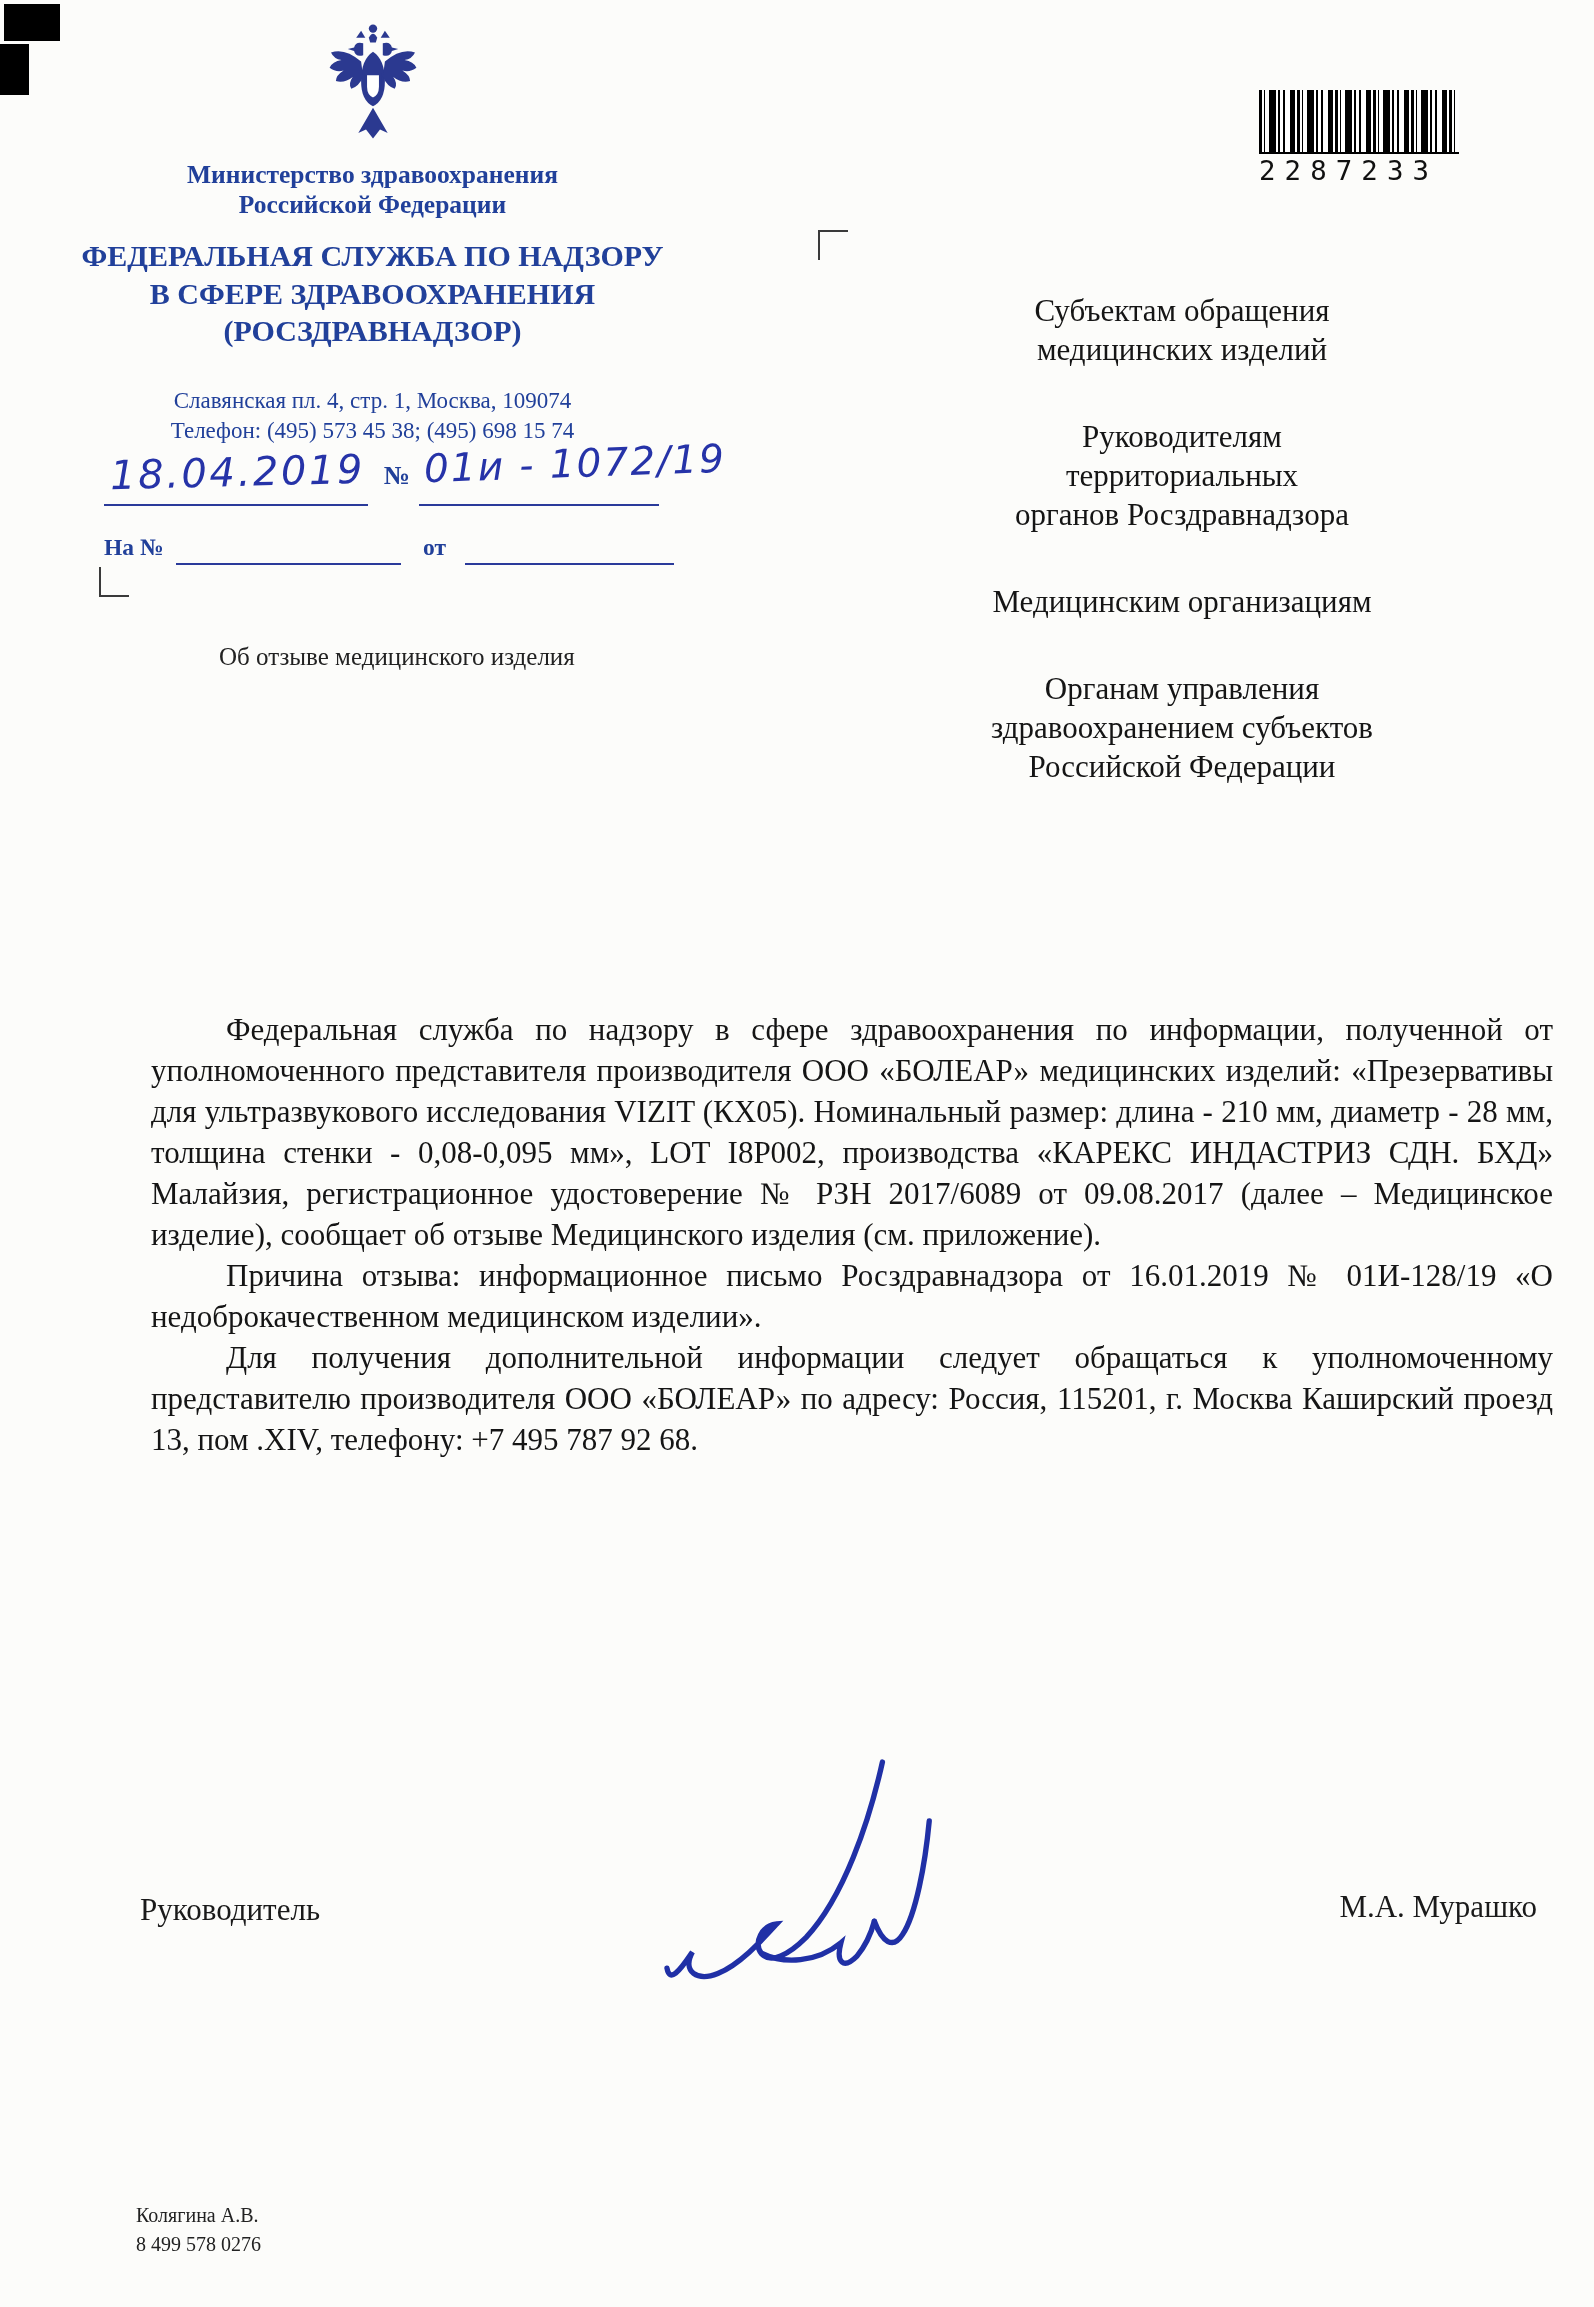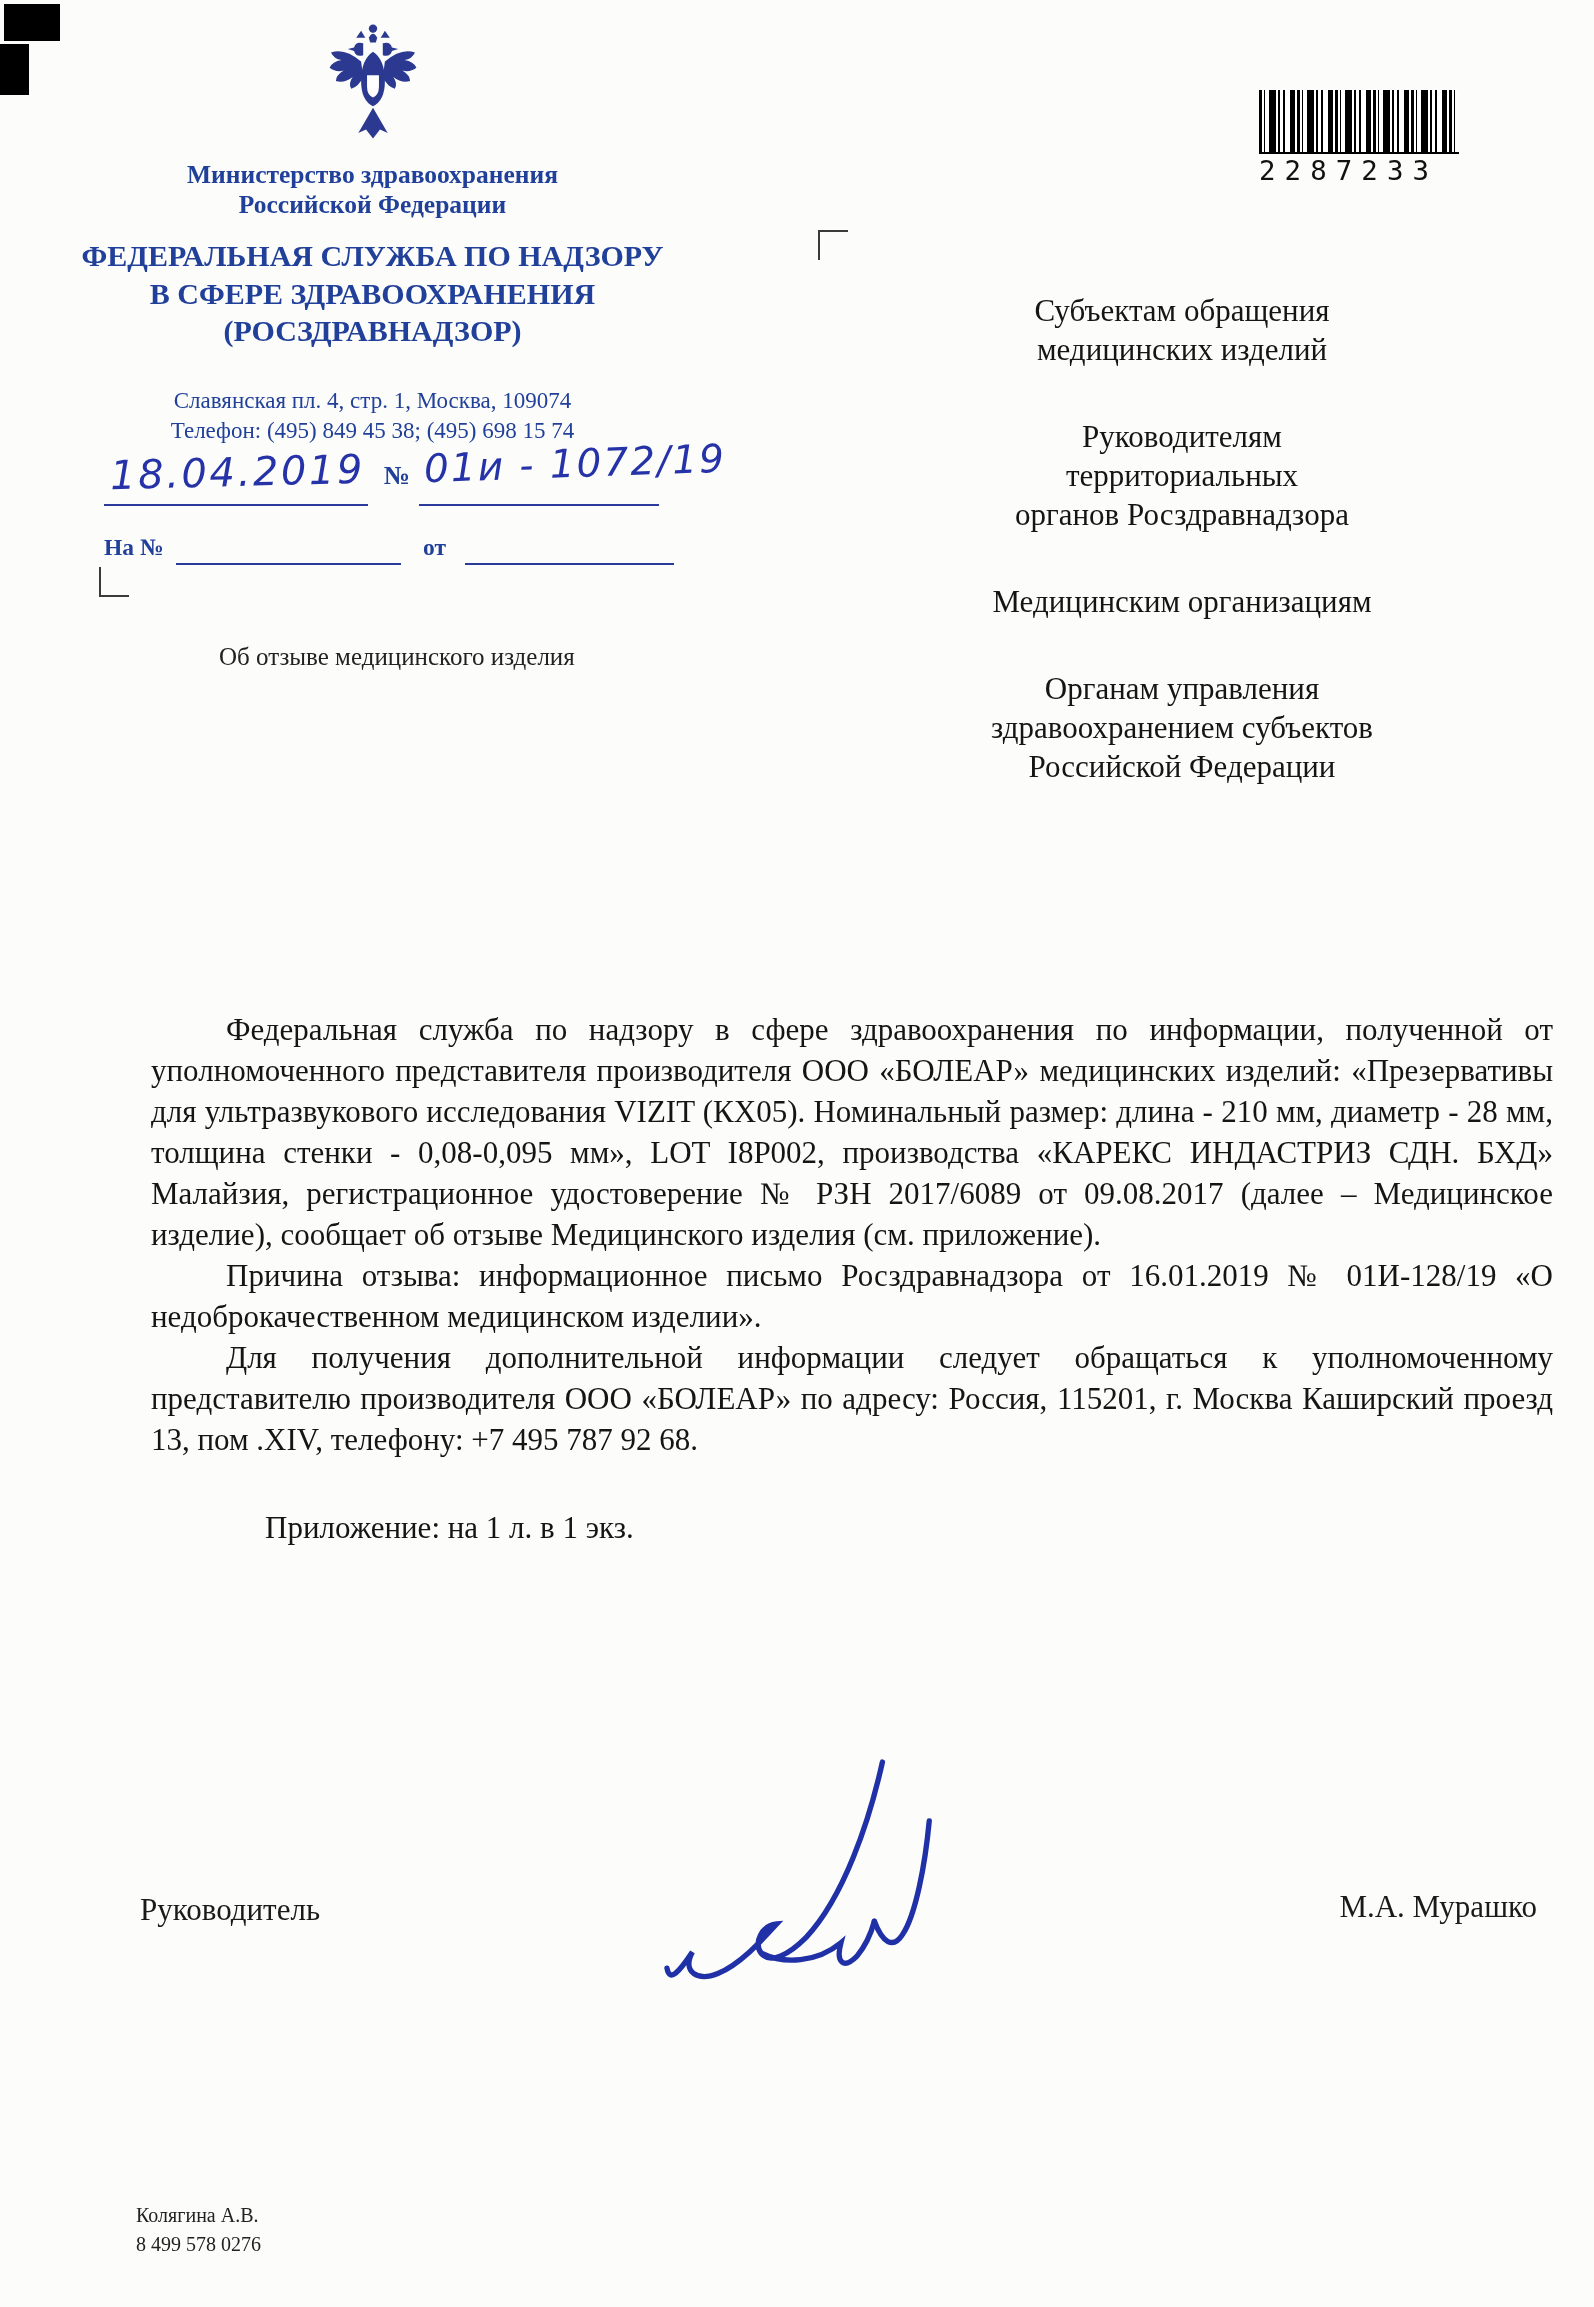--- a/index.html
+++ b/index.html
@@ -124,21 +124,21 @@
         <path d="M70 126 l-21 36 11 -5 10 13 10 -13 11 5 z"></path>
       </g>
       <path d="M60 78 h20 v18 q0 13 -10 17 q-10 -4 -10 -17 z" fill="#ffffff" stroke="#2b3990" stroke-width="3"></path>
     </svg>
     <div class="ministry">Министерство здравоохранения
 Российской Федерации</div>
     <div class="service">ФЕДЕРАЛЬНАЯ СЛУЖБА ПО НАДЗОРУ
 В СФЕРЕ ЗДРАВООХРАНЕНИЯ
 (РОСЗДРАВНАДЗОР)</div>
     <div class="lh-address">Славянская пл. 4, стр. 1, Москва, 109074</div>
-    <div class="lh-phone">Телефон: (495) 849 45 38; (495) 698 15 74</div>
+    <div class="lh-phone">Телефон: (495) 573 45 38; (495) 698 15 74</div>
   </div>
 
   <div class="barcode">
     <div class="barcode-bars"></div>
     <div class="barcode-number">2287233</div>
   </div>
 
   <div class="req-date handwriting">18.04.2019</div>
   <div class="req-no-sign">№</div>
   <div class="req-number handwriting">01и - 1072/19</div>
@@ -163,21 +163,20 @@
     <div class="addressee">Медицинским организациям</div>
     <div class="addressee">Органам управления
 здравоохранением субъектов
 Российской Федерации</div>
   </div>
 
   <div class="body-text">
     <p class="para">Федеральная служба по надзору в сфере здравоохранения по информации, полученной от уполномоченного представителя производителя ООО «БОЛЕАР» медицинских изделий: «Презервативы для ультразвукового исследования VIZIT (КХ05). Номинальный размер: длина - 210 мм, диаметр - 28 мм, толщина стенки - 0,08-0,095 мм», LOT I8P002, производства «КАРЕКС ИНДАСТРИЗ СДН. БХД» Малайзия, регистрационное удостоверение № РЗН 2017/6089 от 09.08.2017 (далее – Медицинское изделие), сообщает об отзыве Медицинского изделия (см. приложение).</p>
     <p class="para">Причина отзыва: информационное письмо Росздравнадзора от 16.01.2019 № 01И-128/19 «О недоброкачественном медицинском изделии».</p>
     <p class="para">Для получения дополнительной информации следует обращаться к уполномоченному представителю производителя ООО «БОЛЕАР» по адресу: Россия, 115201, г. Москва Каширский проезд 13, пом .XIV, телефону: +7 495 787 92 68.</p>
-    <p class="attachment">Приложение: на 1 л. в 1 экз.</p>
   </div>
 
   <div class="sig-position">Руководитель</div>
   <svg class="sig-graphic" viewBox="0 0 460 420">
     <g fill="none" stroke="#2030a6" stroke-width="8" stroke-linecap="round">
       <path d="M330 30 C310 120 272 232 216 292 C190 318 163 332 149 316 C137 300 150 274 172 272 C150 296 118 332 84 346 C54 358 30 344 46 314 C26 344 12 360 8 338"></path>
       <path d="M150 316 C182 332 232 330 268 300 C260 330 272 340 292 320 C302 308 312 290 318 268"></path>
       <path d="M318 268 C330 300 346 310 360 288 C380 258 394 182 400 118"></path>
     </g>
   </svg>

